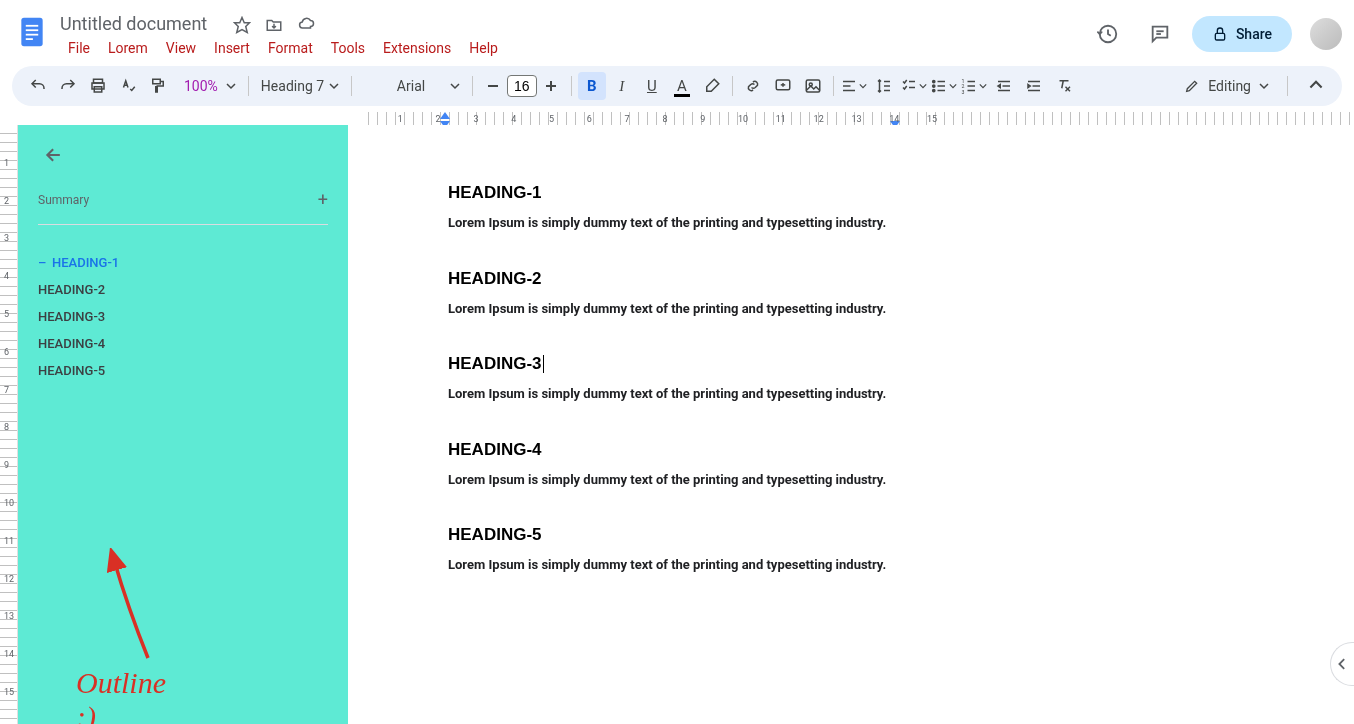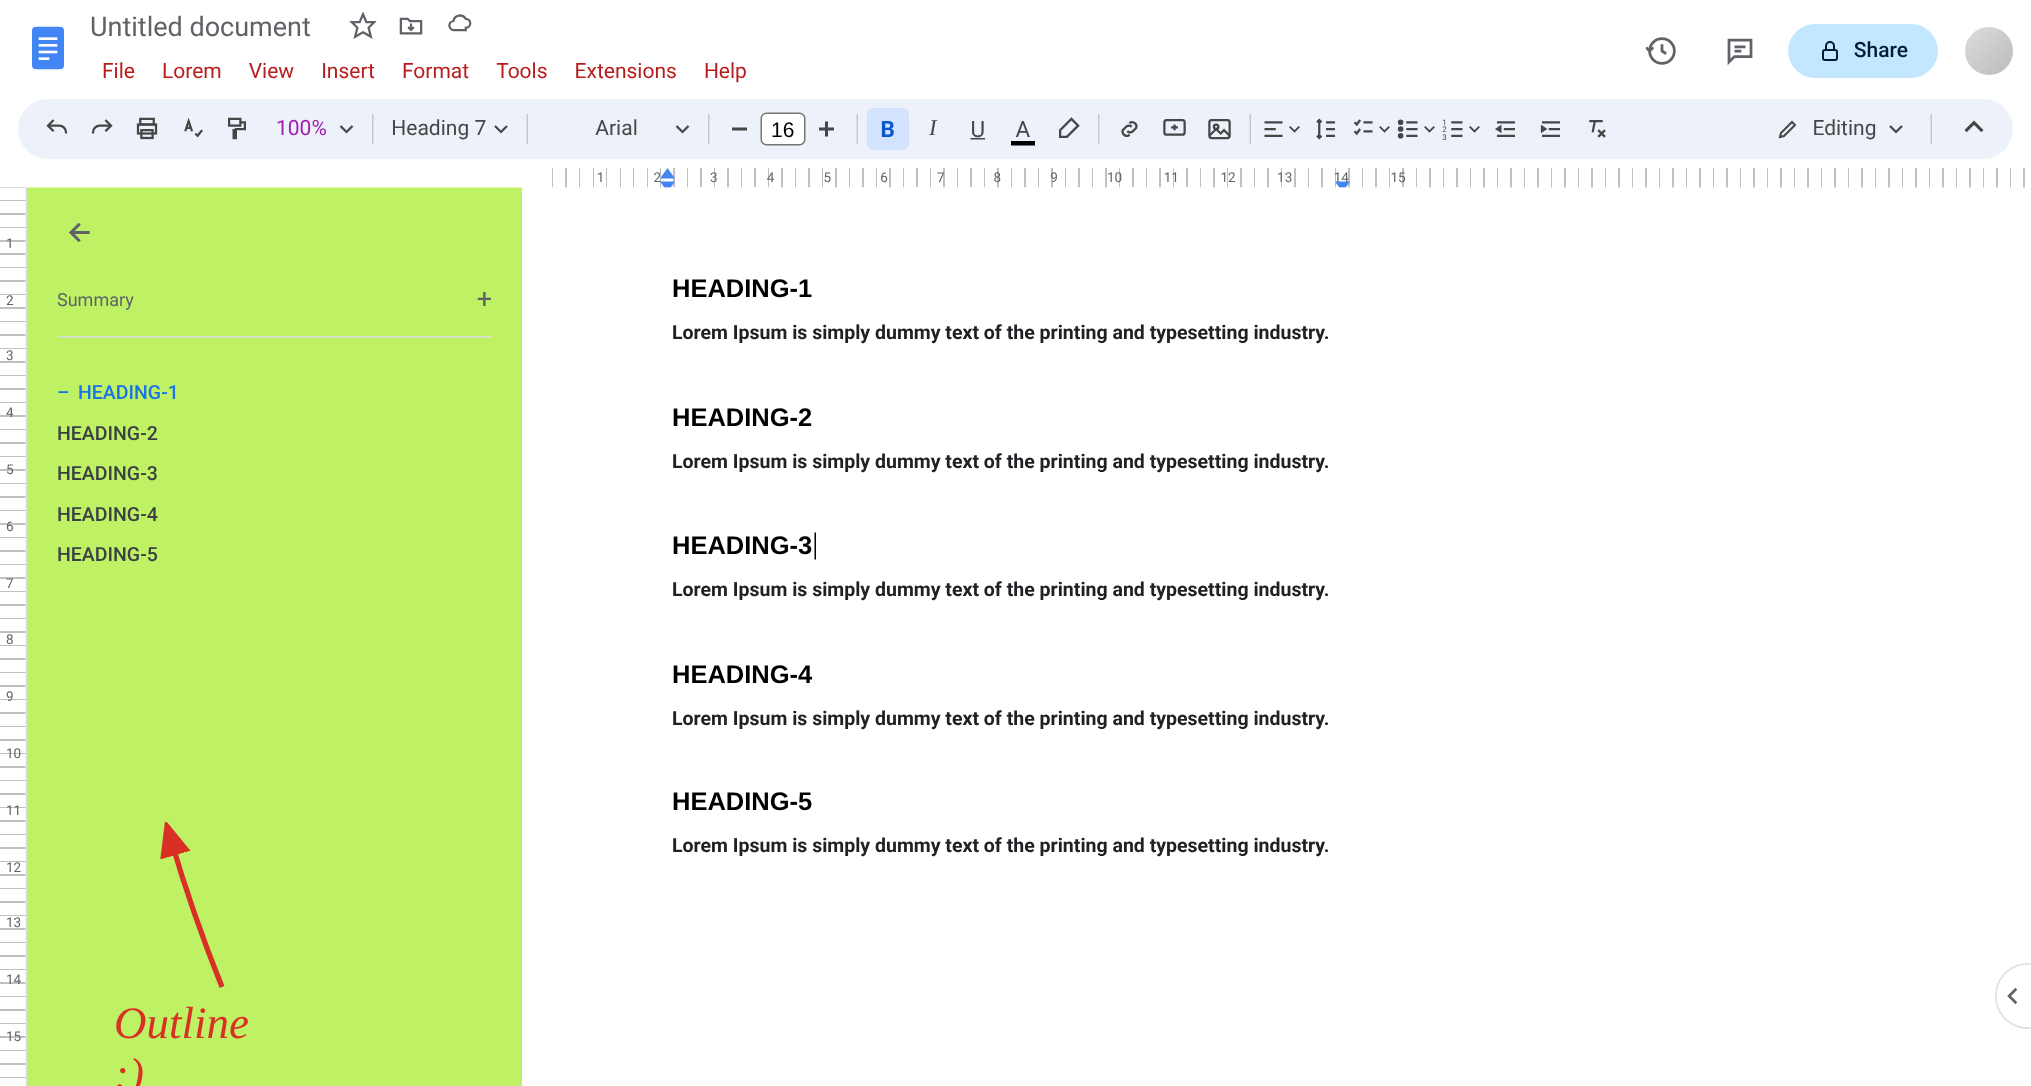--- a/index.html
+++ b/index.html
@@ -3,21 +3,21 @@
 <meta charset="utf-8">
 <style>
 * { margin: 0; padding: 0; box-sizing: border-box; }
 body { font-family: Roboto, Arial, sans-serif; background: #fff; width: 1354px; height: 724px; overflow: hidden; position: relative; }
 
 
 .header { display: flex; align-items: flex-start; padding: 8px 12px 0 12px; height: 62px; }
 .logo { width: 40px; height: 40px; display: flex; align-items: center; justify-content: center; margin-top: 4px; }
 .logo svg { width: 32px; height: 32px; }
 .title-area { flex: 1; padding-left: 8px; }
-.title-row { display: flex; align-items: flex-start; gap: 26px; height: 26px; }
+.title-row { display: flex; align-items: flex-end; gap: 26px; height: 26px; }
 .doc-title { font-size: 18px; color: #5f6368; }
 .title-icons { display: flex; gap: 14px; color: #5f6368; }
 .title-icons span { cursor: pointer; }
 .menu-bar { display: flex; gap: 2px; margin-top: 2px; }
 .menu-item { font-size: 14px; color: #b91c1c; padding: 4px 8px; border-radius: 4px; cursor: pointer; }
 .header-right { display: flex; align-items: center; gap: 12px; margin-top: 6px; }
 .header-icon { width: 40px; height: 40px; display: flex; align-items: center; justify-content: center; border-radius: 50%; color: #5f6368; cursor: pointer; }
 .share-btn { display: flex; align-items: center; gap: 8px; background: #c2e7ff; color: #001d35; padding: 10px 20px; border-radius: 40px; font-size: 14px; font-weight: 500; cursor: pointer; }
 .avatar { width: 32px; height: 32px; border-radius: 50%; background: linear-gradient(135deg, #ddd, #bbb); margin-left: 6px; }
 
@@ -44,21 +44,21 @@
 .ruler-tri-down { border-left: 5px solid transparent; border-right: 5px solid transparent; border-top: 7px solid #4285f4; top: 9px; }
 .ruler-tri-up { border-left: 5px solid transparent; border-right: 5px solid transparent; border-bottom: 7px solid #4285f4; top: 0; }
 
 
 .content { display: flex; position: absolute; top: 125px; left: 0; right: 0; bottom: 0; }
 .ruler-v { width: 18px; background: #fff; border-right: 1px solid #e0e0e0; position: relative; font-size: 9px; color: #5f6368; }
 .ruler-v::before { content: ""; position: absolute; left: 0; top: 0; right: 0; bottom: 0; background: repeating-linear-gradient(to bottom, transparent 0, transparent 8px, #c0c0c0 8px, #c0c0c0 9px); }
 .ruler-v-num { position: absolute; left: 4px; font-size: 9px; }
 
 
-.outline-panel { width: 330px; padding: 14px 20px; background: #bef264; }
+.outline-panel { width: 330px; padding: 14px 20px; background: #5eead4; }
 .outline-back { width: 32px; height: 32px; display: flex; align-items: center; justify-content: center; color: #5f6368; cursor: pointer; margin-bottom: 18px; }
 .summary-row { display: flex; justify-content: space-between; align-items: center; padding-bottom: 14px; border-bottom: 1px solid #dadce0; margin-bottom: 24px; }
 .summary-label { font-size: 12px; color: #5f6368; }
 .summary-add { color: #5f6368; cursor: pointer; font-size: 18px; }
 .outline-label { font-size: 12px; color: #5f6368; margin-bottom: 18px; }
 .outline-item { display: flex; align-items: center; gap: 6px; font-size: 13px; color: #3c4043; padding: 6px 0; cursor: pointer; font-weight: 500; }
 .outline-item.active { color: #1a73e8; }
 .outline-item-dash { width: 8px; color: #1a73e8; }
 
 

